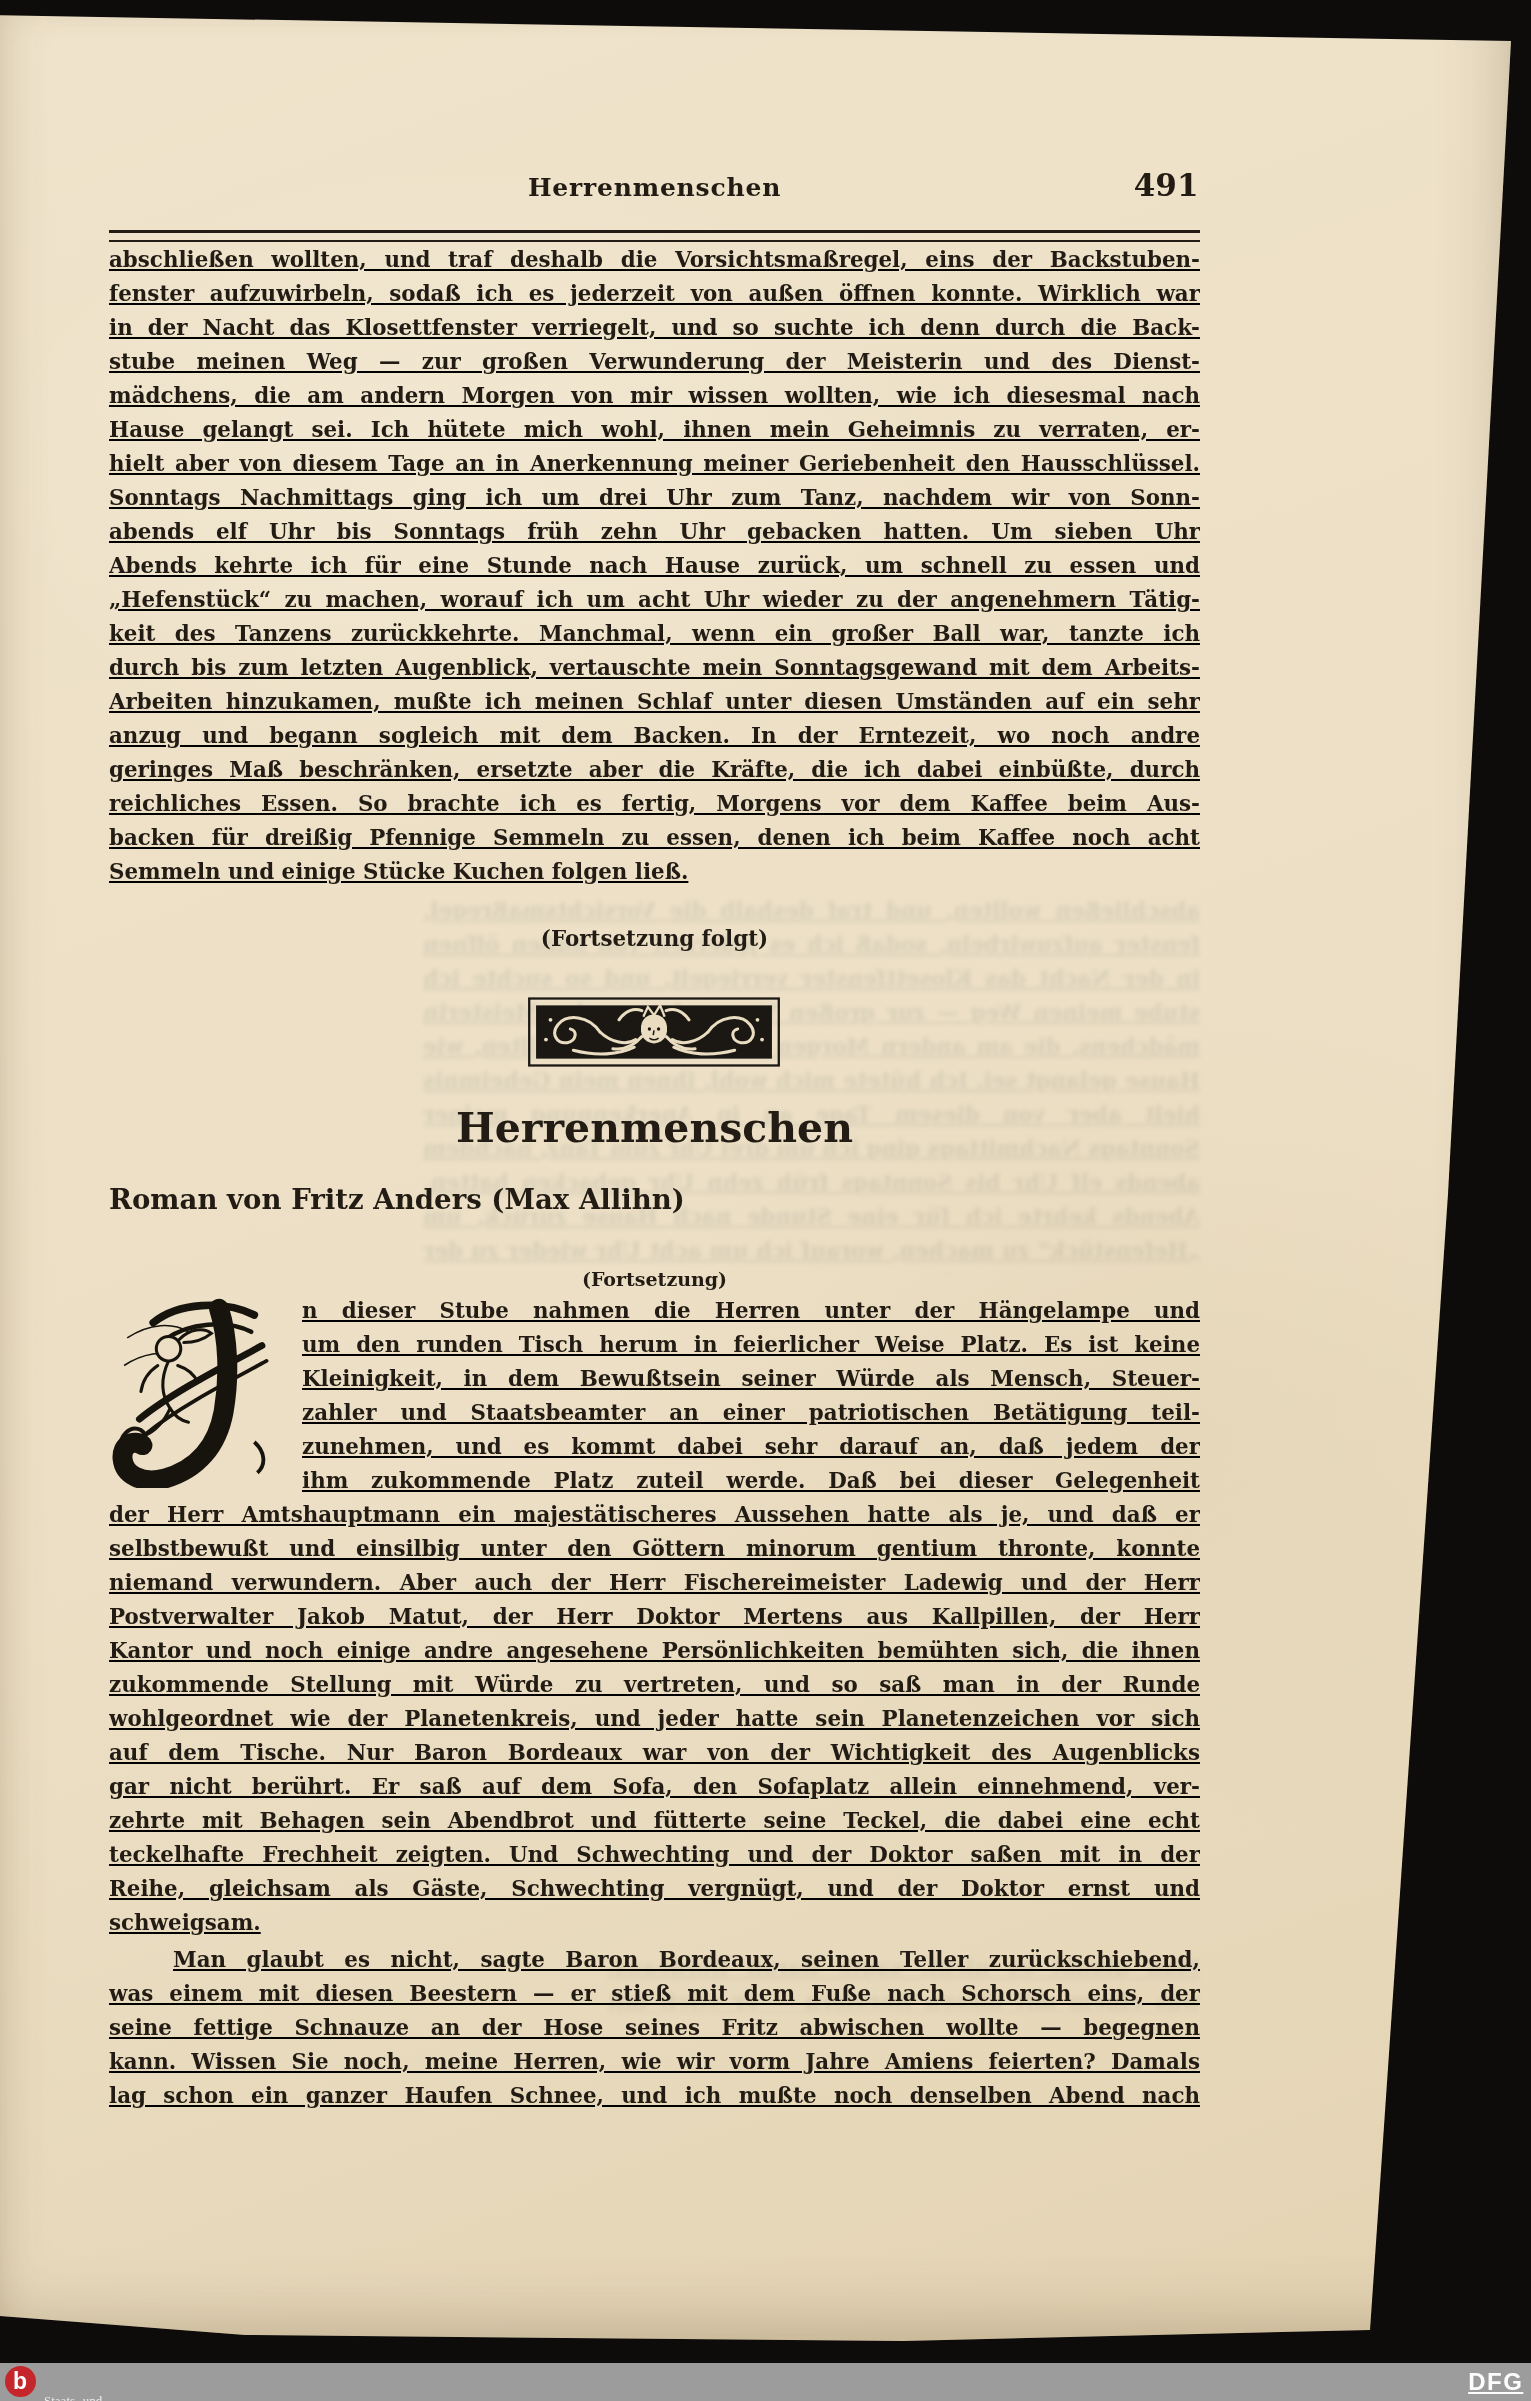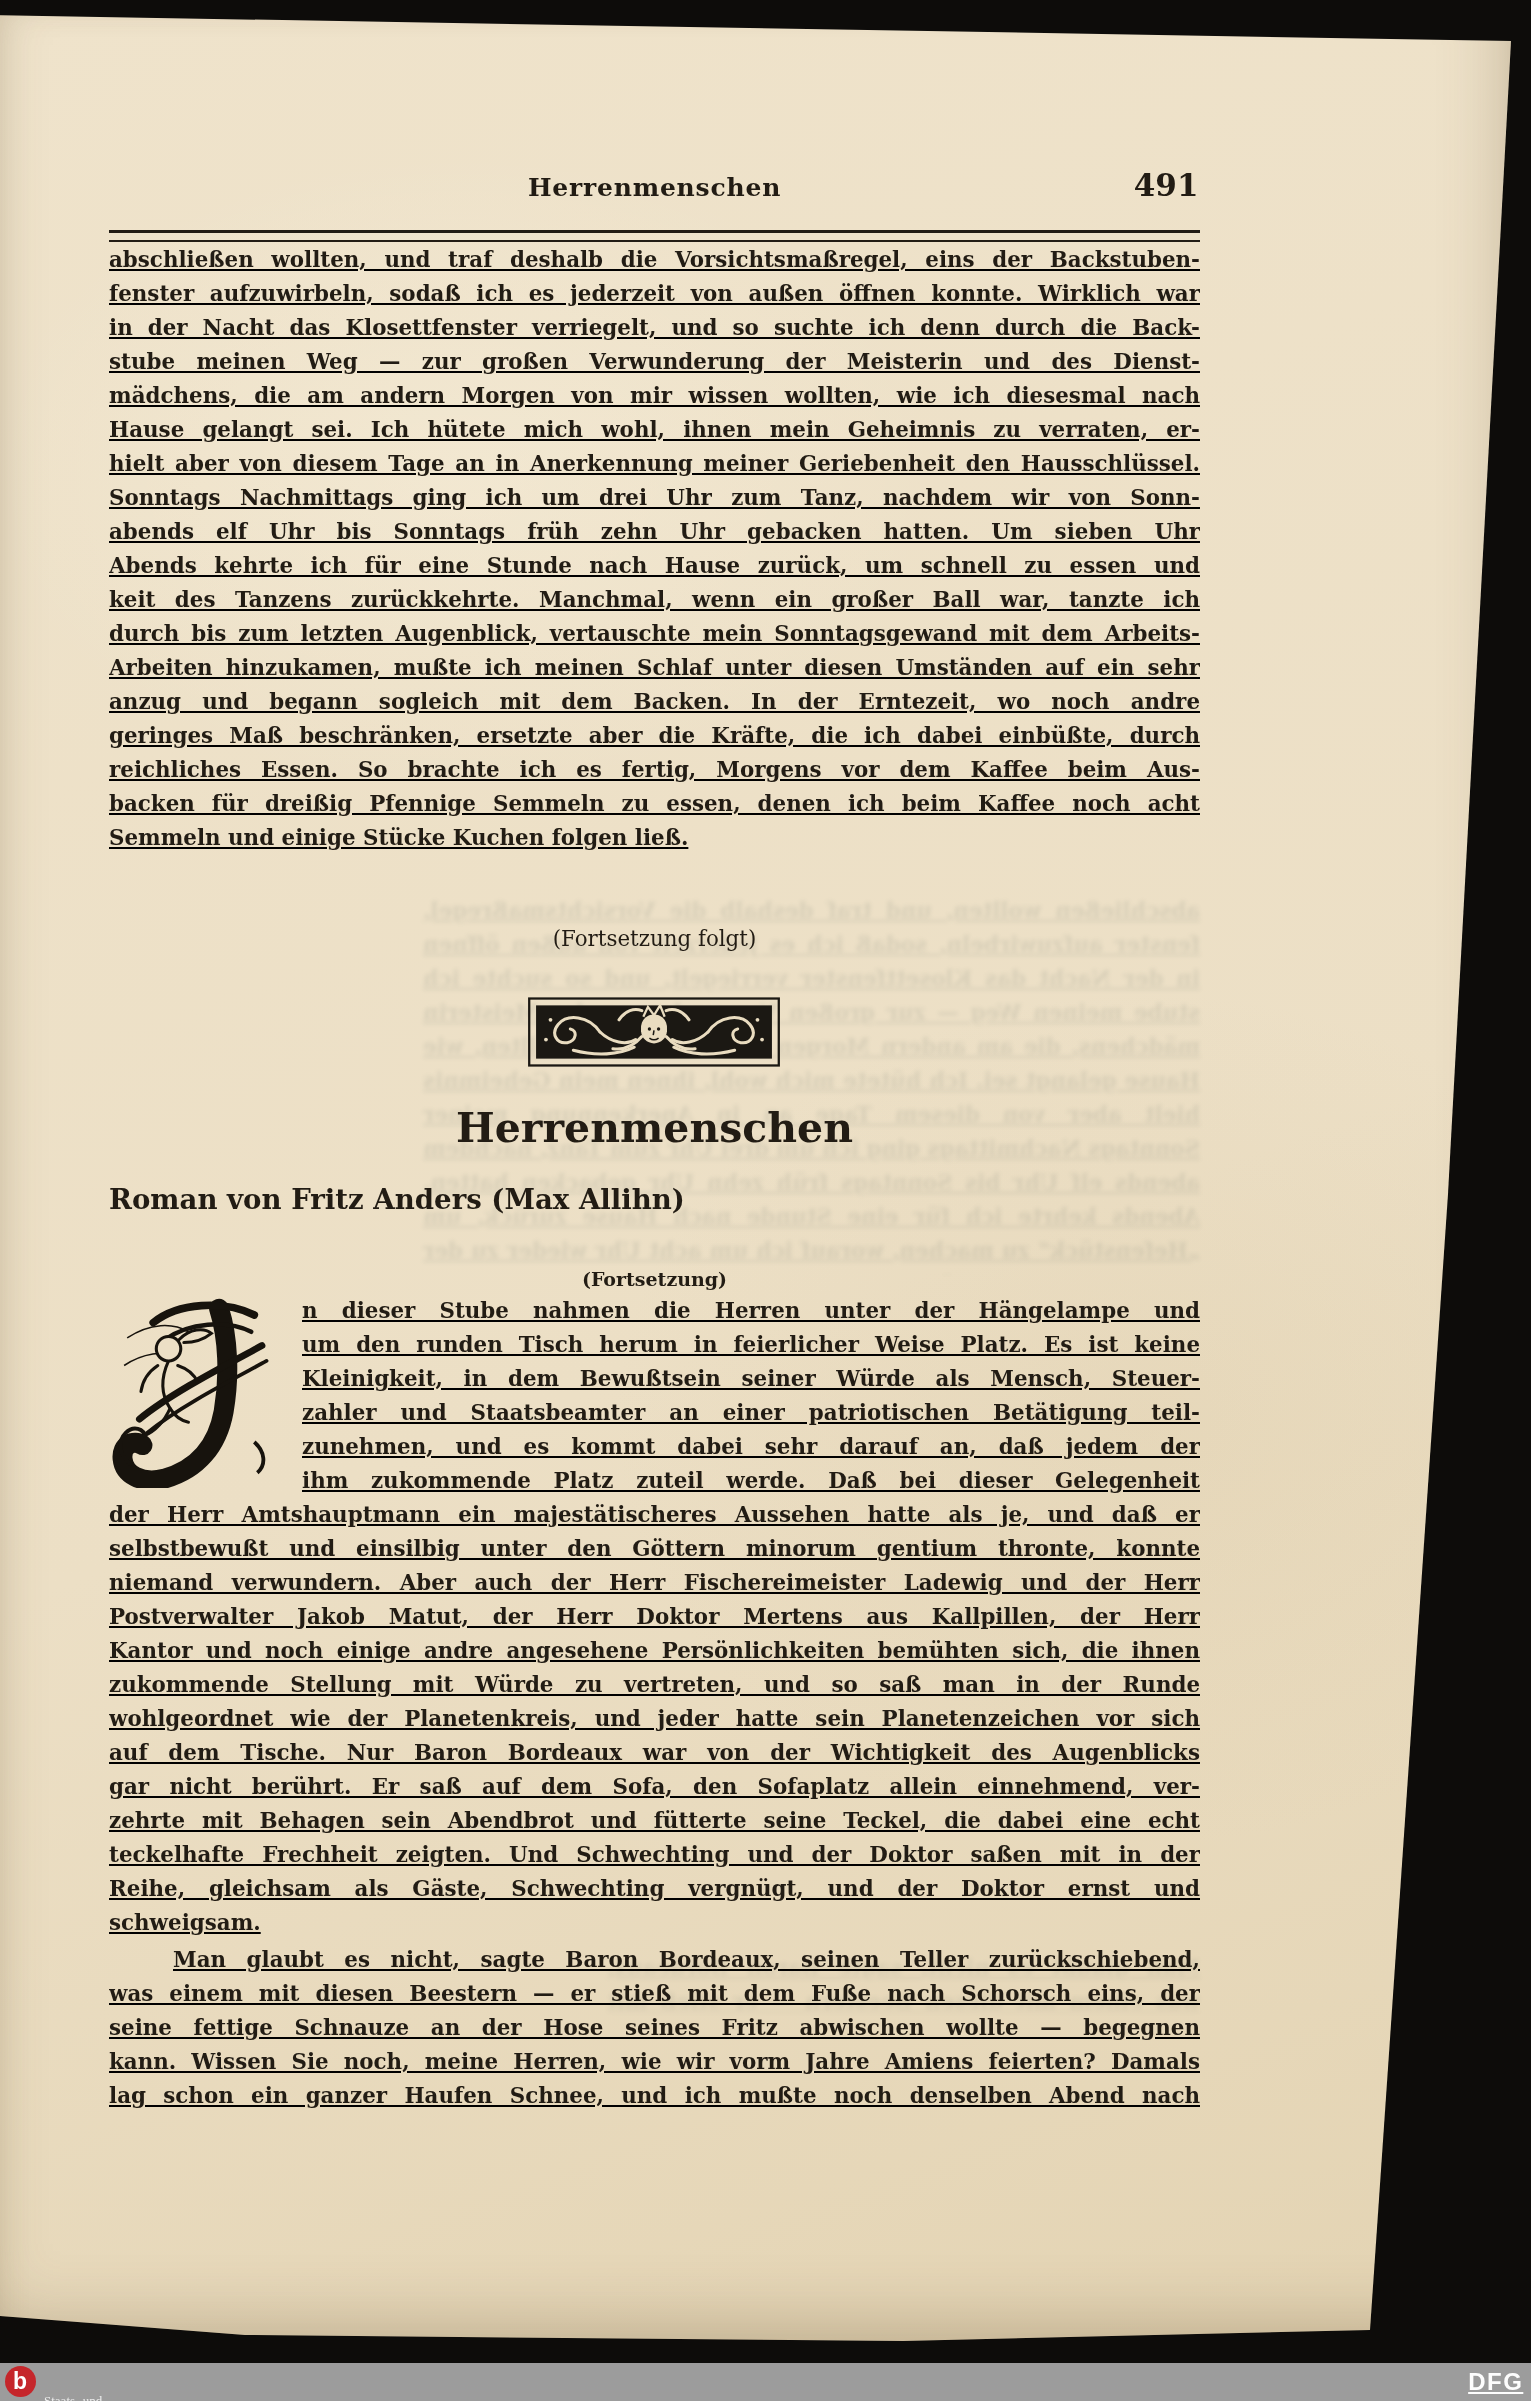--- a/index.html
+++ b/index.html
@@ -22,21 +22,21 @@
                border-top:3.1px solid var(--ink,#221c14);border-bottom:2.3px solid var(--ink,#221c14);}
 
   .textblock{position:absolute;left:0;width:100%;text-decoration:underline;}
   .line{font-size:21.4px;line-height:34px;height:34px;overflow:hidden;font-weight:bold;
         color:var(--ink,#221c14);text-align:justify;text-align-last:justify;}
   .line.flush{text-align-last:left;}
   .line.dropcap-indent{padding-left:193px;}
   .line.para-indent{padding-left:64px;}
 
   .cont-note{position:absolute;top:926px;left:0;width:100%;text-align:center;
-             font-size:21.4px;font-weight:normal;color:var(--ink,#221c14);}
+             font-size:21.4px;font-weight:bold;color:var(--ink,#221c14);}
   .ornament-wrap{position:absolute;top:997px;left:418px;width:254px;height:70px;}
   .section-title{position:absolute;top:1104px;left:0;width:100%;text-align:center;
                  font-size:41px;font-weight:bold;color:var(--ink,#221c14);}
   .section-byline{position:absolute;top:1183px;left:0;width:100%;text-align:left;
                   font-size:27.6px;font-weight:bold;color:var(--ink,#221c14);}
   .section-cont{position:absolute;top:1236px;left:0;width:100%;text-align:center;
                 font-size:19px;font-weight:bold;color:var(--ink,#221c14);margin-top:32px;}
   .dropcap{position:absolute;top:1292px;left:-4.6px;width:175px;height:196px;}
 
   .bleed{position:absolute;overflow:hidden;transform:scaleX(-1);filter:blur(2.3px);
@@ -89,20 +89,21 @@
         <div class="line">abschließen wollten, und traf deshalb die Vorsichtsmaßregel, eins der Backstuben-</div>
         <div class="line">fenster aufzuwirbeln, sodaß ich es jederzeit von außen öffnen konnte.  Wirklich war</div>
         <div class="line">in der Nacht das Klosettfenster verriegelt, und so suchte ich denn durch die Back-</div>
         <div class="line">stube meinen Weg — zur großen Verwunderung der Meisterin und des Dienst-</div>
         <div class="line">mädchens, die am andern Morgen von mir wissen wollten, wie ich diesesmal nach</div>
         <div class="line">Hause gelangt sei.  Ich hütete mich wohl, ihnen mein Geheimnis zu verraten, er-</div>
         <div class="line">hielt aber von diesem Tage an in Anerkennung meiner Geriebenheit den Hausschlüssel.</div>
         <div class="line">Sonntags Nachmittags ging ich um drei Uhr zum Tanz, nachdem wir von Sonn-</div>
         <div class="line">abends elf Uhr bis Sonntags früh zehn Uhr gebacken hatten.  Um sieben Uhr</div>
         <div class="line">Abends kehrte ich für eine Stunde nach Hause zurück, um schnell zu essen und</div>
+        <div class="line">„Hefenstück“ zu machen, worauf ich um acht Uhr wieder zu der angenehmern Tätig-</div>
         <div class="line">keit des Tanzens zurückkehrte.  Manchmal, wenn ein großer Ball war, tanzte ich</div>
         <div class="line">durch bis zum letzten Augenblick, vertauschte mein Sonntagsgewand mit dem Arbeits-</div>
         <div class="line">Arbeiten hinzukamen, mußte ich meinen Schlaf unter diesen Umständen auf ein sehr</div>
         <div class="line">anzug und begann sogleich mit dem Backen.  In der Erntezeit, wo noch andre</div>
         <div class="line">geringes Maß beschränken, ersetzte aber die Kräfte, die ich dabei einbüßte, durch</div>
         <div class="line">reichliches Essen.  So brachte ich es fertig, Morgens vor dem Kaffee beim Aus-</div>
         <div class="line">backen für dreißig Pfennige Semmeln zu essen, denen ich beim Kaffee noch acht</div>
         <div class="line flush">Semmeln und einige Stücke Kuchen folgen ließ.</div>
       </div>
 

